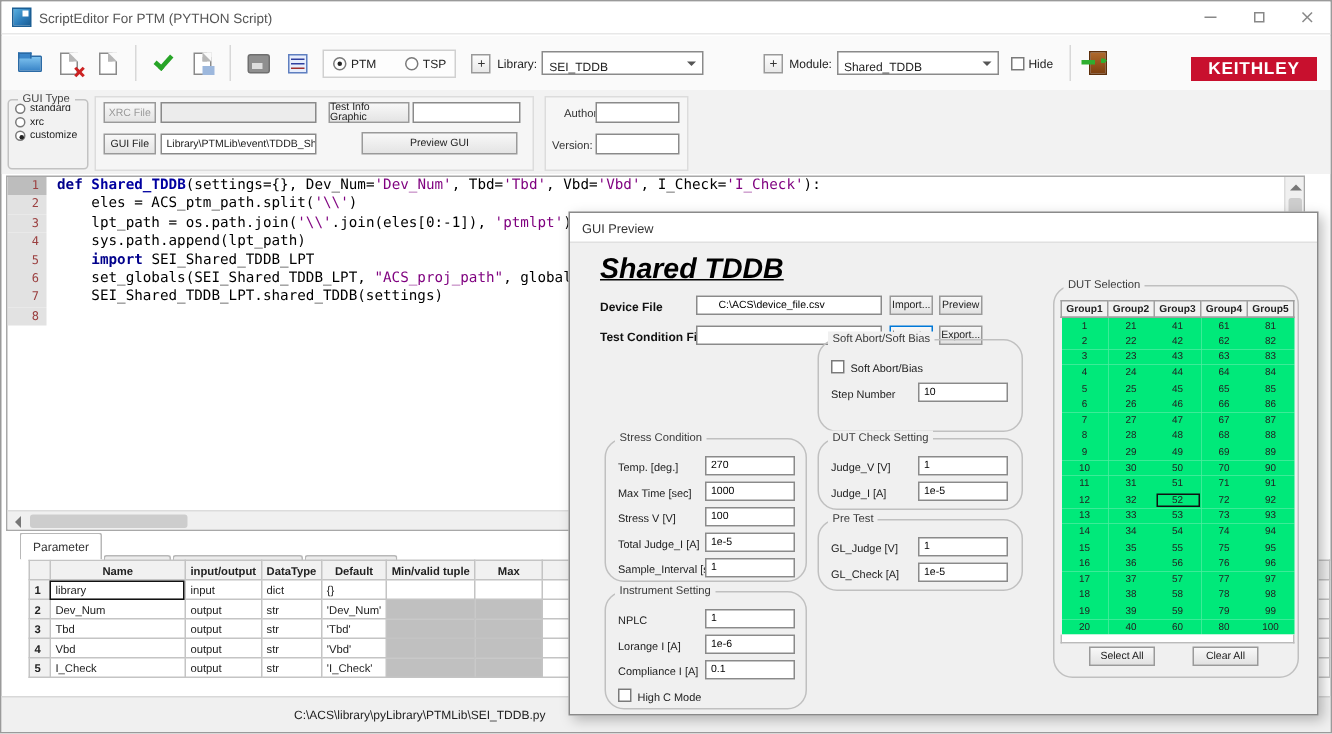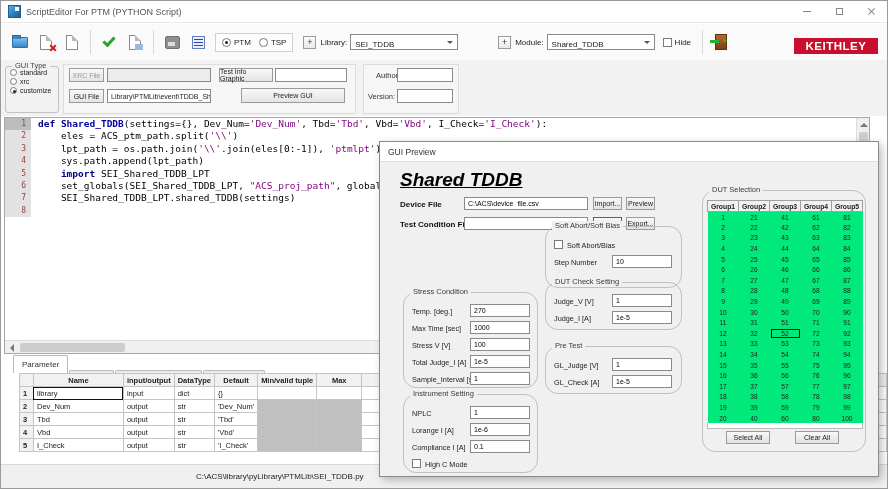--- a/index.html
+++ b/index.html
@@ -36,21 +36,21 @@
   .redx:before,.redx:after { content:""; position:absolute; left:3.5px; top:0; width:2px; height:8px; background:#cc2222; }
   .redx:before{ transform:rotate(45deg);} .redx:after{ transform:rotate(-45deg);}
   .checkmark { width:12px; height:7px; border-left:3px solid #27a427; border-bottom:3px solid #27a427; transform: rotate(-48deg); margin-top:-4px; }
   .pagesave:before { content:""; position:absolute; left:5px; top:8px; width:8px; height:6px; background:#9db8dd; }
   .darkpane { width:15px; height:13px; background:#8f8f8f; border:1px solid #6f6f6f; border-radius:2px; position:relative; }
   .darkpane:after { content:""; position:absolute; left:2px; bottom:2px; width:7px; height:4px; background:#dedede; }
   .gridtext { width:13px; height:13px; background:#e8eefc; border:1px solid #5f7fc0; position:relative; }
   .gridtext:before { content:""; position:absolute; left:1px; top:2px; width:9px; height:1px; background:#30409f; box-shadow: 0 3px 0 #30409f, 0 6px 0 #9f3030; }
   .radio { width: 9px; height: 9px; border-radius: 50%; border: 1px solid #7a7a7a; background: #fff; margin-right: 3px; position: relative; }
   .radio.on:after { content:""; position:absolute; left:2px; top:2px; width:3px; height:3px; border-radius:50%; background:#222; }
-  .radiogroup { display:flex; align-items:center; border:1px solid #d0d0d0; padding: 4px 6px; margin: 0 4px; background:#fdfdfd; }
+  .radiogroup { display:flex; align-items:center; border:1px solid #d0d0d0; padding: 4px 6px; margin: 0 4px; background:#fdfdfd;gap:11px; }
   .radiolabel { margin-right: 8px; display:flex; align-items:center; font-size:8px; }
   .plusbtn { width: 13px; height: 13px; border: 1px solid #9a9a9a; background: linear-gradient(#fdfdfd,#e8e8e8);
              display:flex; align-items:center; justify-content:center; font-size:9px; color:#333; margin: 0 4px 0 6px; }
   .combolabel { font-size: 8px; margin-right: 3px; }
   .combo { width: 108px; height: 16px; border: 1px solid #8a8a8a; background: #fff; display:flex; align-items:flex-end;
            padding-left: 4px; font-size: 8px; position: relative; }
   .combo .arrow { position:absolute; right:4px; top:6px; border:3.5px solid transparent; border-top-color:#555; }
   .checkbox { width: 9px; height: 9px; border: 1px solid #7a7a7a; background: #fff; margin-right: 3px; }
   .hidewrap { display:flex; align-items:center; margin: 0 6px 0 8px; }
   .door { width: 12px; height: 16px; background: linear-gradient(#b06a2c,#7c3f10); border:1px solid #5d2f0a; position:relative; }
@@ -120,21 +120,21 @@
 
   
   .dialog { position: absolute; left: 378px; top: 140px; width: 500px; height: 336px;
             background: #f0f0f0; border: 1px solid #8a8a8a; box-shadow: 3px 3px 8px rgba(0,0,0,.25); z-index: 10; }
   .dlg-title { height: 20px; background: #fff; border-bottom: 1px solid #e0e0e0; display:flex; align-items:center;
                padding-left: 8px; font-size: 8.5px; color: #333; }
   .dlg-heading { position: absolute; left: 20px; top: 27px; font-size: 19px; font-weight: bold; font-style: italic;
                  text-decoration: underline; color: #000; font-family: "Liberation Sans", sans-serif; }
   .dlg-label { position: absolute; font-size: 8px; font-weight: bold; color: #111; }
   .dlg-field { position: absolute; height: 13px; border: 1px solid #8a8a8a; background: #fff; font-size: 7px;
-               font-family: "Liberation Sans", sans-serif; padding-left: 3px; }
+               font-family: "Liberation Sans", sans-serif; padding-left: 14px; }
   .dlg-btn { position: absolute; height: 13px; border: 1px solid #9a9a9a; background: linear-gradient(#f8f8f8,#e2e2e2);
              font-size: 7px; display:flex; align-items:center; justify-content:center; color:#222; }
   .dlg-btn.focusblue { border: 1.5px solid #0078d7; }
   .dgroup { position: absolute; border: 1px solid #c0c0c0; border-radius: 13px; }
   .dgroup > .glabel { position: absolute; top: -6px; left: 6px; background: #f0f0f0; padding: 0 3px; font-size: 7.5px; color: #3a3a3a; }
   .dgroup .rows { padding-top: 11px; }
   .drow { position: relative; height: 13px; margin: 0 0 4px 0; }
   .drow .dl { position: absolute; left: 8px; top: 3px; font-size: 7.3px; color: #222; white-space: nowrap; }
   .drow input { position: absolute; left: 66px; top: 0; width: 60px; height: 13px; border: 1px solid #8a8a8a;
                 background: #fff; font-size: 7px; font-family: "Liberation Sans", sans-serif; padding-left: 3px; }
@@ -443,21 +443,21 @@
           <div class="drow">
             <span class="cb"></span>
             <span class="cbl">Soft Abort/Bias</span>
           </div>
           <div class="drow">
             <span class="dl">Step Number</span>
             <input value="10" style="">
           </div>
         </div>
       </div>
-    <div class="dgroup" style="left:165px;top:140px;width:137px;height:48px">
+    <div class="dgroup" style="left:165px;top:150px;width:137px;height:48px">
         <span class="glabel">DUT Check Setting</span>
         <div class="rows">
           <div class="drow">
             <span class="dl">Judge_V [V]</span>
             <input value="1" style="">
           </div>
           <div class="drow">
             <span class="dl">Judge_I [A]</span>
             <input value="1e-5" style="">
           </div>

